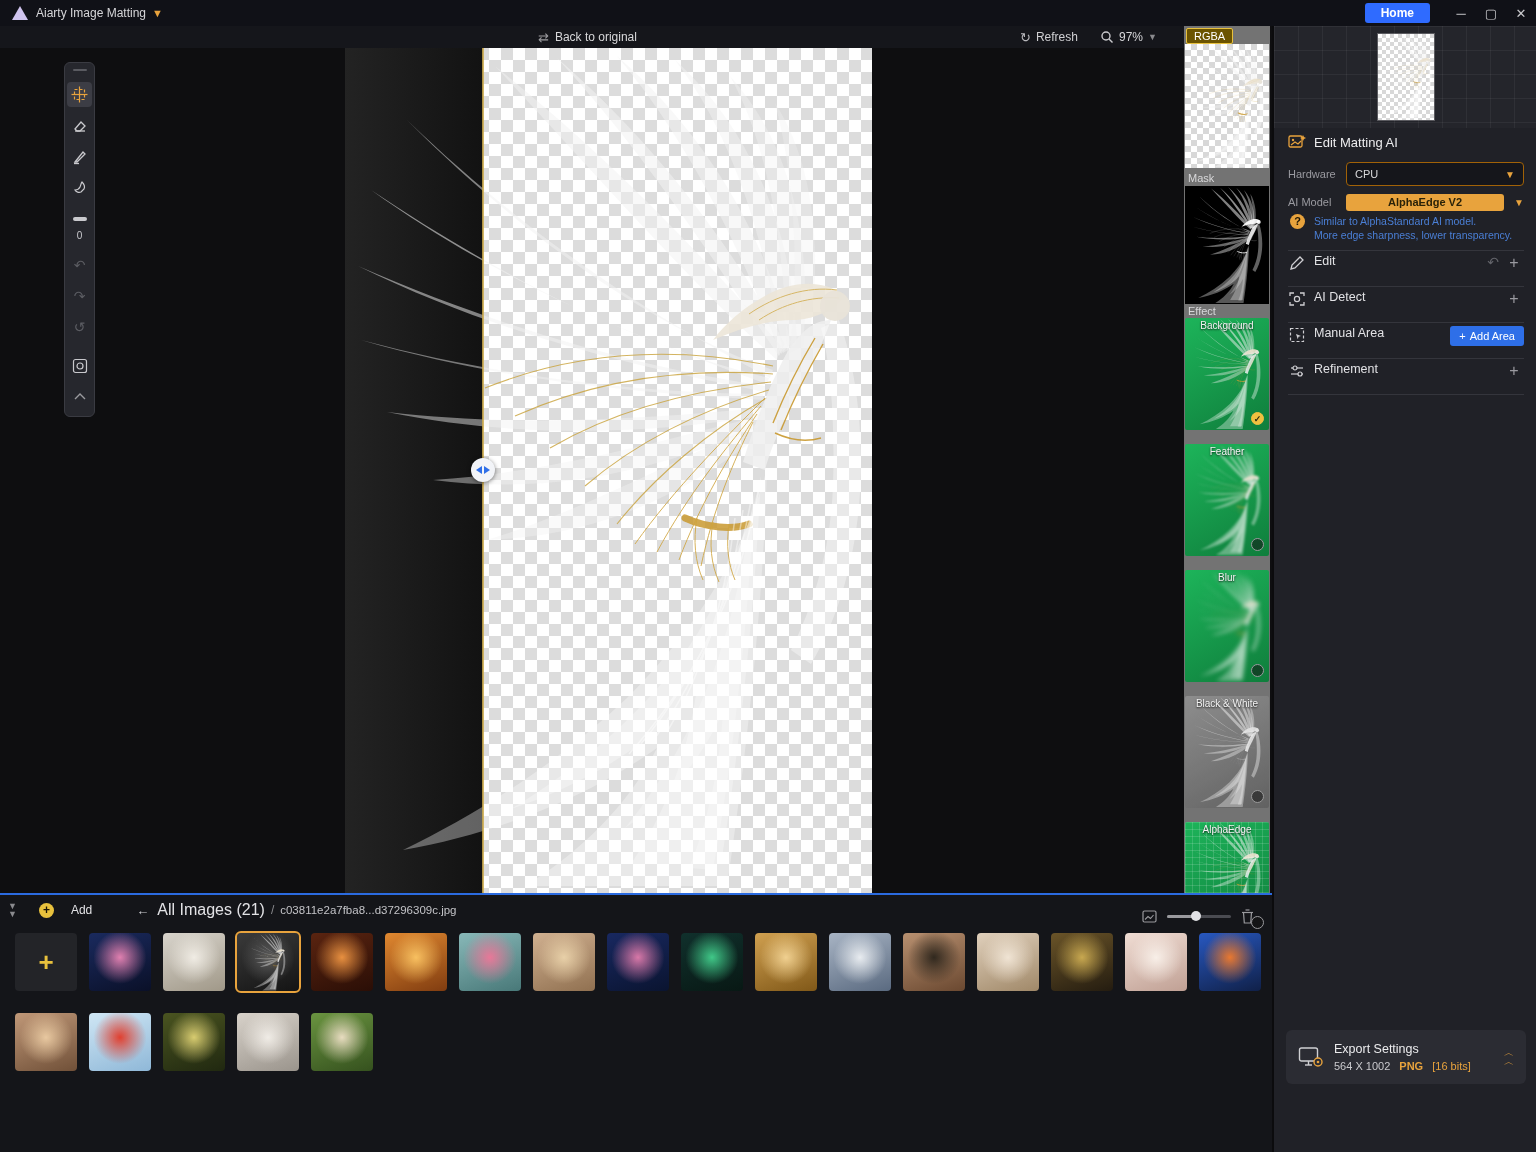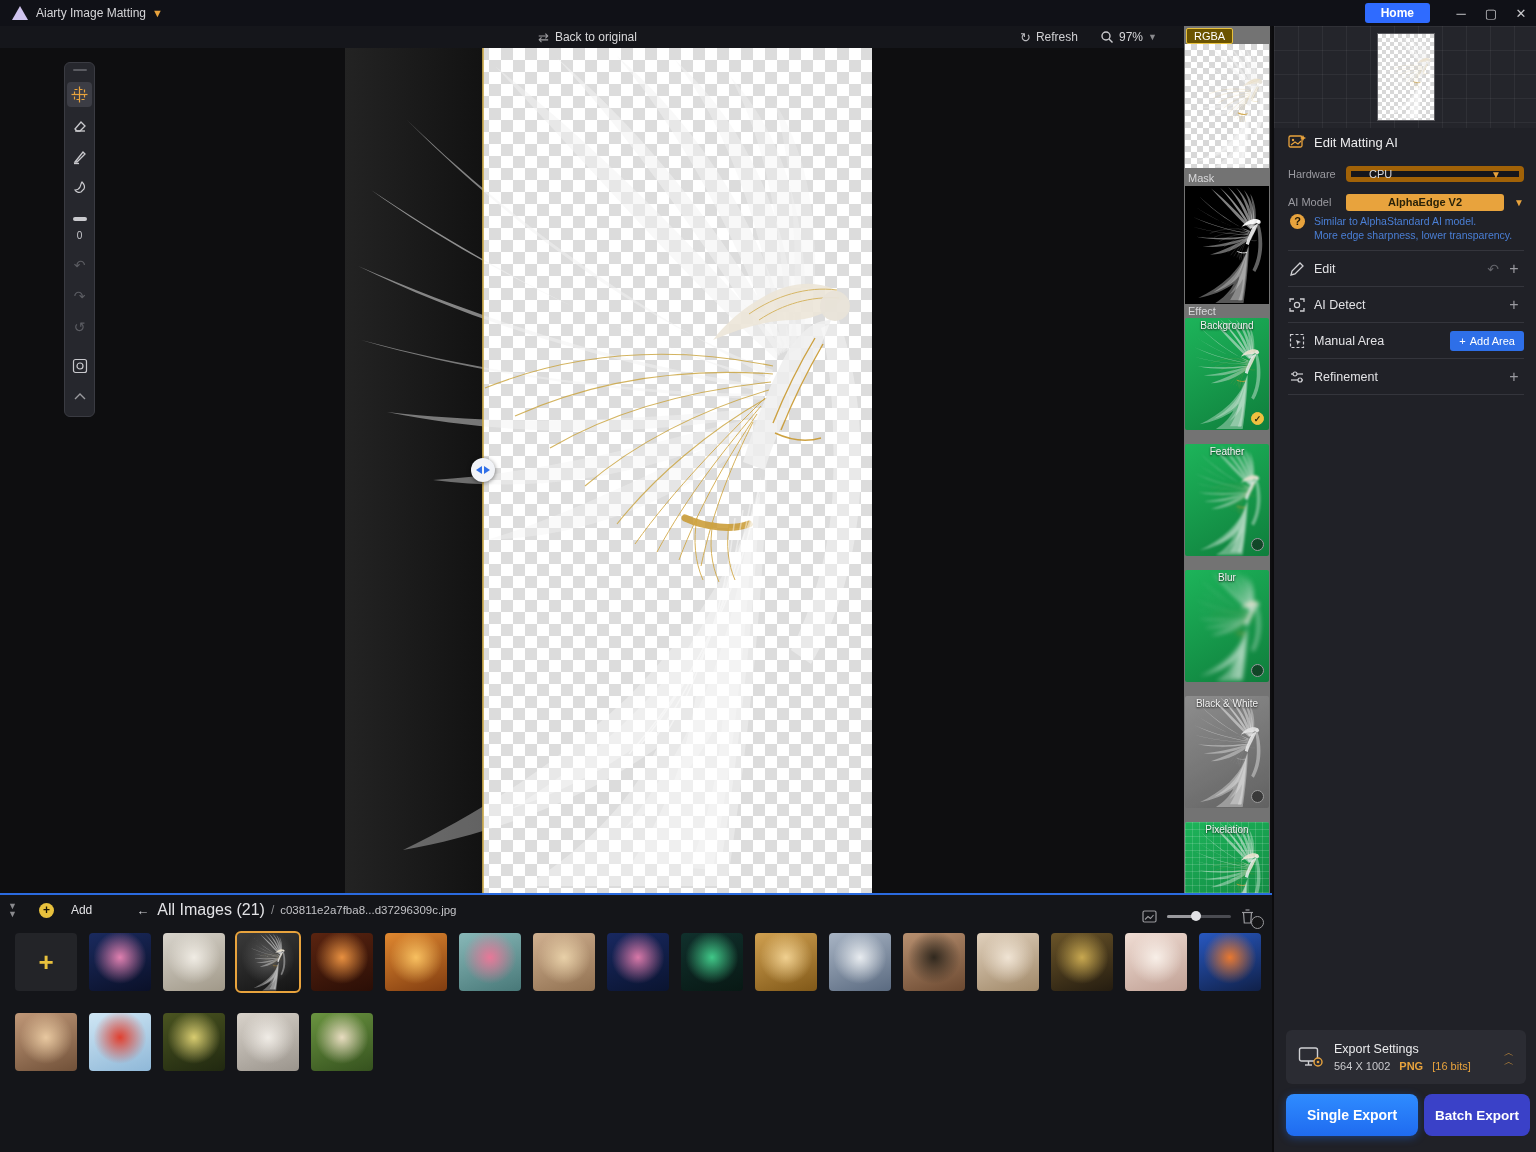--- a/index.html
+++ b/index.html
@@ -118,35 +118,35 @@
       linear-gradient(45deg, #d8d8d8 25%, transparent 25%),
       linear-gradient(-45deg, #d8d8d8 25%, transparent 25%),
       linear-gradient(45deg, transparent 75%, #d8d8d8 75%),
       linear-gradient(-45deg, transparent 75%, #d8d8d8 75%);
     background-size:8px 8px; background-position:0 0,0 4px,4px -4px,-4px 0;
     background-color:#fff; box-shadow:0 0 0 1px rgba(255,255,255,.25); }
   .panel-title-row { position:absolute; left:14px; top:108px; display:flex; align-items:center; gap:8px; }
   .panel-title { color:#ececee; font-size:13px; }
   .form-row { position:absolute; left:14px; width:236px; height:24px; display:flex; align-items:center; }
   .form-label { color:#9a9aa0; font-size:11px; width:58px; }
-  .select-box { flex:1; height:16px; background:#15161b; border:5px solid #a16207;
-    border-radius:4px; display:flex; align-items:center; padding:0 18px; }
+  .select-box { flex:1; height:24px; background:#15161b; border:1px solid #a16207;
+    border-radius:4px; display:flex; align-items:center; padding:0 8px; }
   .select-value { color:#d8d8da; font-size:11px; flex:1; }
   .select-chev { color:#e8a33d; font-size:10px; }
   .model-pill { flex:1; height:17px; background:#e8a33d; border-radius:3px;
     display:flex; align-items:center; justify-content:center; }
   .model-pill span { color:#2a2208; font-size:11px; font-weight:bold; }
   .model-chev { color:#e8a33d; font-size:10px; margin-left:10px; }
   .hint-row { position:absolute; left:16px; top:188px; display:flex; gap:9px; }
   .help-circle { width:15px; height:15px; border-radius:50%; background:#e8a33d;
     color:#1c1505; font-size:11px; font-weight:bold; text-align:center; line-height:15px; flex:none; }
   .hint-text { font-size:10.5px; color:#4a7fd6; line-height:14px; }
   .panel-divider { position:absolute; left:14px; width:236px; height:1px; background:#34353c; }
   .section-row { position:absolute; left:14px; width:236px; height:30px;
-    display:flex; align-items:center; }
+    display:flex; }
   .section-icon { width:18px; height:18px; margin-right:8px; color:#cfcfd3;
     display:flex; align-items:center; justify-content:center; }
   .section-label { color:#e2e2e5; font-size:12.5px; flex:1; }
   .plus-icon { color:#9a9aa0; font-size:16px; width:20px; text-align:center; }
   .undo-small { color:#63646a; font-size:14px; width:22px; text-align:center; }
   .add-area-btn { background:#2e6fe8; border-radius:3px; height:20px; padding:0 9px;
     display:flex; align-items:center; gap:4px; color:#fff; font-size:11px; }
 
   
   .export-box { position:absolute; left:12px; top:1004px; width:240px; height:54px;
@@ -407,21 +407,21 @@
     </div>
     <div class="effect-label">Black &amp; White</div>
     <div class="effect-radio"></div>
   </div>
         <div class="effect-card fx-4">
     <div class="effect-thumb">
       <svg class="fill-svg" viewBox="0 0 527 845">
               <use href="#angel-sym"></use>
             </svg>
     </div>
-    <div class="effect-label">Pixelation</div>
+    <div class="effect-label">AlphaEdge</div>
     <div class="effect-radio"></div>
   </div>
       </div>
 </div>
 
 <div class="side-panel">
   <div class="grid-preview">
     <div class="mini-thumb">
       <svg class="fill-svg" viewBox="0 0 527 845">
             <use href="#angel-sym"></use>
@@ -530,24 +530,20 @@
       <div class="export-title">Export Settings</div>
       <div class="export-meta">
         <span>564 X 1002</span>
         <span class="fmt">PNG</span>
         <span class="bits">[16 bits]</span>
       </div>
     </div>
     <div class="export-collapse">︿<br>︿</div>
   </div>
 
-  <div class="export-buttons">
-    <div class="btn-single">Single Export</div>
-    <div class="btn-batch">Batch Export</div>
-  </div>
 </div>
 
 <div class="filmstrip">
   <div class="filmstrip-topline"></div>
   <div class="fs-header">
     <div class="fs-collapse">▼<br>▼</div>
     <div class="add-circle">+</div>
     <div class="fs-add-label">Add</div>
     <div class="fs-back">←</div>
     <div class="fs-collection">All Images (21)</div>

